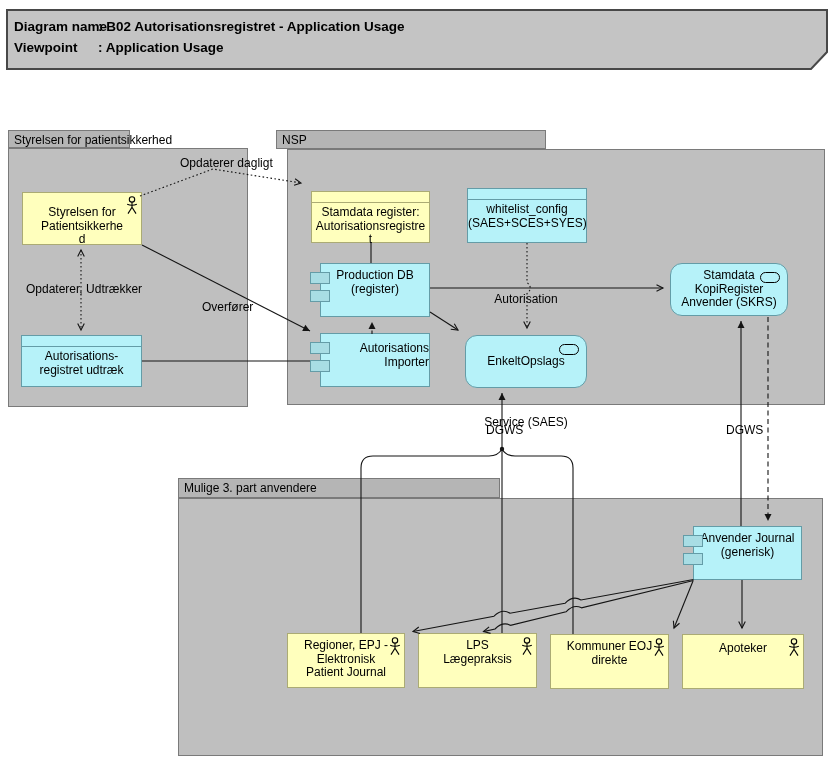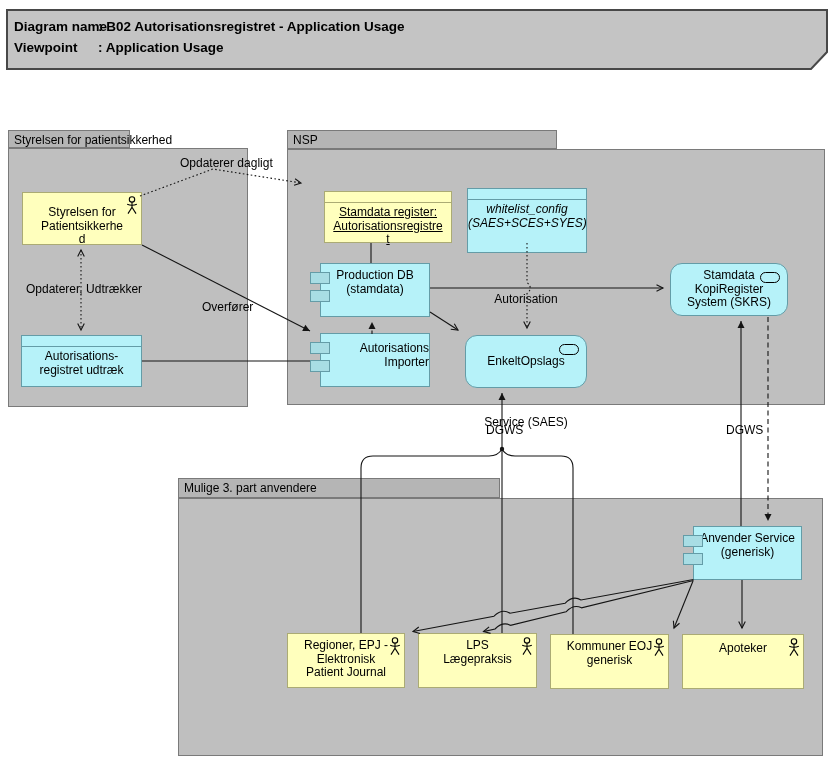--- a/index.html
+++ b/index.html
@@ -7,21 +7,21 @@
           font-family:"Liberation Sans",sans-serif;color:#000;}
 
   
   .gtab{position:absolute;box-sizing:border-box;background:var(--group_tab);
         border:1px solid #7a7a7a;font-size:12px;line-height:16px;padding:1px 5px;
         white-space:nowrap;overflow:visible;z-index:1;}
   .gbody{position:absolute;box-sizing:border-box;background:var(--group_fill);
          border:1px solid #7a7a7a;z-index:1;}
   #gt-left{left:8px;top:130px;width:122px;height:18px;}
   #gb-left{left:8px;top:148px;width:240px;height:259px;}
-  #gt-nsp{left:287px;top:130px;width:270px;height:19px;}
+  #gt-nsp{left:276px;top:130px;width:270px;height:19px;}
   #gb-nsp{left:287px;top:149px;width:538px;height:256px;}
   #gt-third{left:178px;top:478px;width:322px;height:20px;}
   #gb-third{left:178px;top:498px;width:645px;height:258px;}
 
   
   .node{position:absolute;box-sizing:border-box;font-size:12px;line-height:13.5px;
         text-align:center;z-index:2;}
   .tl{display:block;}
   .yellow{background:var(--yellow);border:1px solid var(--yellow_border);}
   .cyan{background:var(--cyan);border:1px solid var(--cyan_border);}
@@ -32,22 +32,22 @@
   .svc{border-radius:12px;display:flex;flex-direction:column;justify-content:center;}
   .ctab{position:absolute;left:-11px;width:20px;height:12px;background:var(--cyan_tab);
         border:1px solid var(--cyan_border);box-sizing:border-box;}
   .ctab.t1{top:8px;} .ctab.t2{top:26px;}
   .actor-ico{position:absolute;right:3px;top:3px;}
   .svc-ico{position:absolute;right:7px;top:8px;width:20px;height:11px;
            border:1.4px solid #000;border-radius:7px;background:transparent;box-sizing:border-box;}
 
   #n-styrelsen{left:22px;top:192px;width:120px;height:53px;padding-top:13px;}
   #n-udtraek{left:21px;top:335px;width:121px;height:52px;}
-  #n-stamreg{left:324px;top:191px;width:128px;height:52px;text-decoration:underline;}
-  #n-whitelist{left:467px;top:188px;width:120px;height:65px;font-style:italic;}
+  #n-stamreg{left:311px;top:191px;width:119px;height:52px;}
+  #n-whitelist{left:467px;top:188px;width:120px;height:55px;}
   #n-proddb{left:320px;top:263px;width:110px;height:54px;}
   #n-importer{left:320px;top:333px;width:110px;height:54px;padding-top:8px;text-align:right;}
   #n-saes{left:465px;top:335px;width:122px;height:53px;gap:48px;}
   #n-skrs{left:670px;top:263px;width:118px;height:53px;}
   #n-anvender{left:693px;top:526px;width:109px;height:54px;}
   #n-regioner{left:287px;top:633px;width:118px;height:55px;}
   #n-lps{left:418px;top:633px;width:119px;height:55px;}
   #n-kommuner{left:550px;top:634px;width:119px;height:55px;}
   #n-apoteker{left:682px;top:634px;width:122px;height:55px;padding-top:7px;text-align:center;}
 
@@ -118,48 +118,48 @@
   <div class="node cyan" id="n-whitelist">
     <span class="band"></span>
     <span class="tl">whitelist_config</span>
     <span class="tl">(SAES+SCES+SYES)</span>
   </div>
 
   <div class="node cyan pad" id="n-proddb">
     <span class="ctab t1"></span>
     <span class="ctab t2"></span>
     <span class="tl">Production DB</span>
-    <span class="tl">(stamdata)</span>
+    <span class="tl">(register)</span>
   </div>
 
   <div class="node cyan" id="n-importer">
     <span class="ctab t1"></span>
     <span class="ctab t2"></span>
     <span class="tl">Autorisations</span>
     <span class="tl">Importer</span>
   </div>
 
   <div class="node cyan svc" id="n-saes">
     <span class="svc-ico"></span>
     <span class="tl">Autorisation</span>
     <span class="tl">EnkeltOpslags</span>
     <span class="tl">Service (SAES)</span>
   </div>
 
   <div class="node cyan svc" id="n-skrs">
     <span class="svc-ico"></span>
     <span class="tl">Stamdata</span>
     <span class="tl">KopiRegister</span>
-    <span class="tl">System (SKRS)</span>
+    <span class="tl">Anvender (SKRS)</span>
   </div>
 
   <div class="node cyan pad" id="n-anvender">
     <span class="ctab t1"></span>
     <span class="ctab t2"></span>
-    <span class="tl">Anvender Service</span>
+    <span class="tl">Anvender Journal</span>
     <span class="tl">(generisk)</span>
   </div>
 
   <div class="node yellow pad" id="n-regioner">
     <span class="actor-ico">
       <svg width="12" height="19" viewBox="0 0 12 19">
           <g stroke="#000" stroke-width="1.1" fill="none">
       <circle cx="6" cy="3.4" r="2.7"></circle>
             <line x1="6" y1="6.1" x2="6" y2="11.3"></line>
       <path d="M1.2,8.2 Q6,10.2 10.8,8.2"></path>
@@ -195,21 +195,21 @@
           <g stroke="#000" stroke-width="1.1" fill="none">
       <circle cx="6" cy="3.4" r="2.7"></circle>
             <line x1="6" y1="6.1" x2="6" y2="11.3"></line>
       <path d="M1.2,8.2 Q6,10.2 10.8,8.2"></path>
             <line x1="6" y1="11.3" x2="2" y2="17.6"></line>
       <line x1="6" y1="11.3" x2="10" y2="17.6"></line>
           </g>
         </svg>
     </span>
     <span class="tl">Kommuner EOJ</span>
-    <span class="tl">generisk</span>
+    <span class="tl">direkte</span>
   </div>
 
   <div class="node yellow" id="n-apoteker">
     <span class="actor-ico">
       <svg width="12" height="19" viewBox="0 0 12 19">
           <g stroke="#000" stroke-width="1.1" fill="none">
       <circle cx="6" cy="3.4" r="2.7"></circle>
             <line x1="6" y1="6.1" x2="6" y2="11.3"></line>
       <path d="M1.2,8.2 Q6,10.2 10.8,8.2"></path>
             <line x1="6" y1="11.3" x2="2" y2="17.6"></line>

